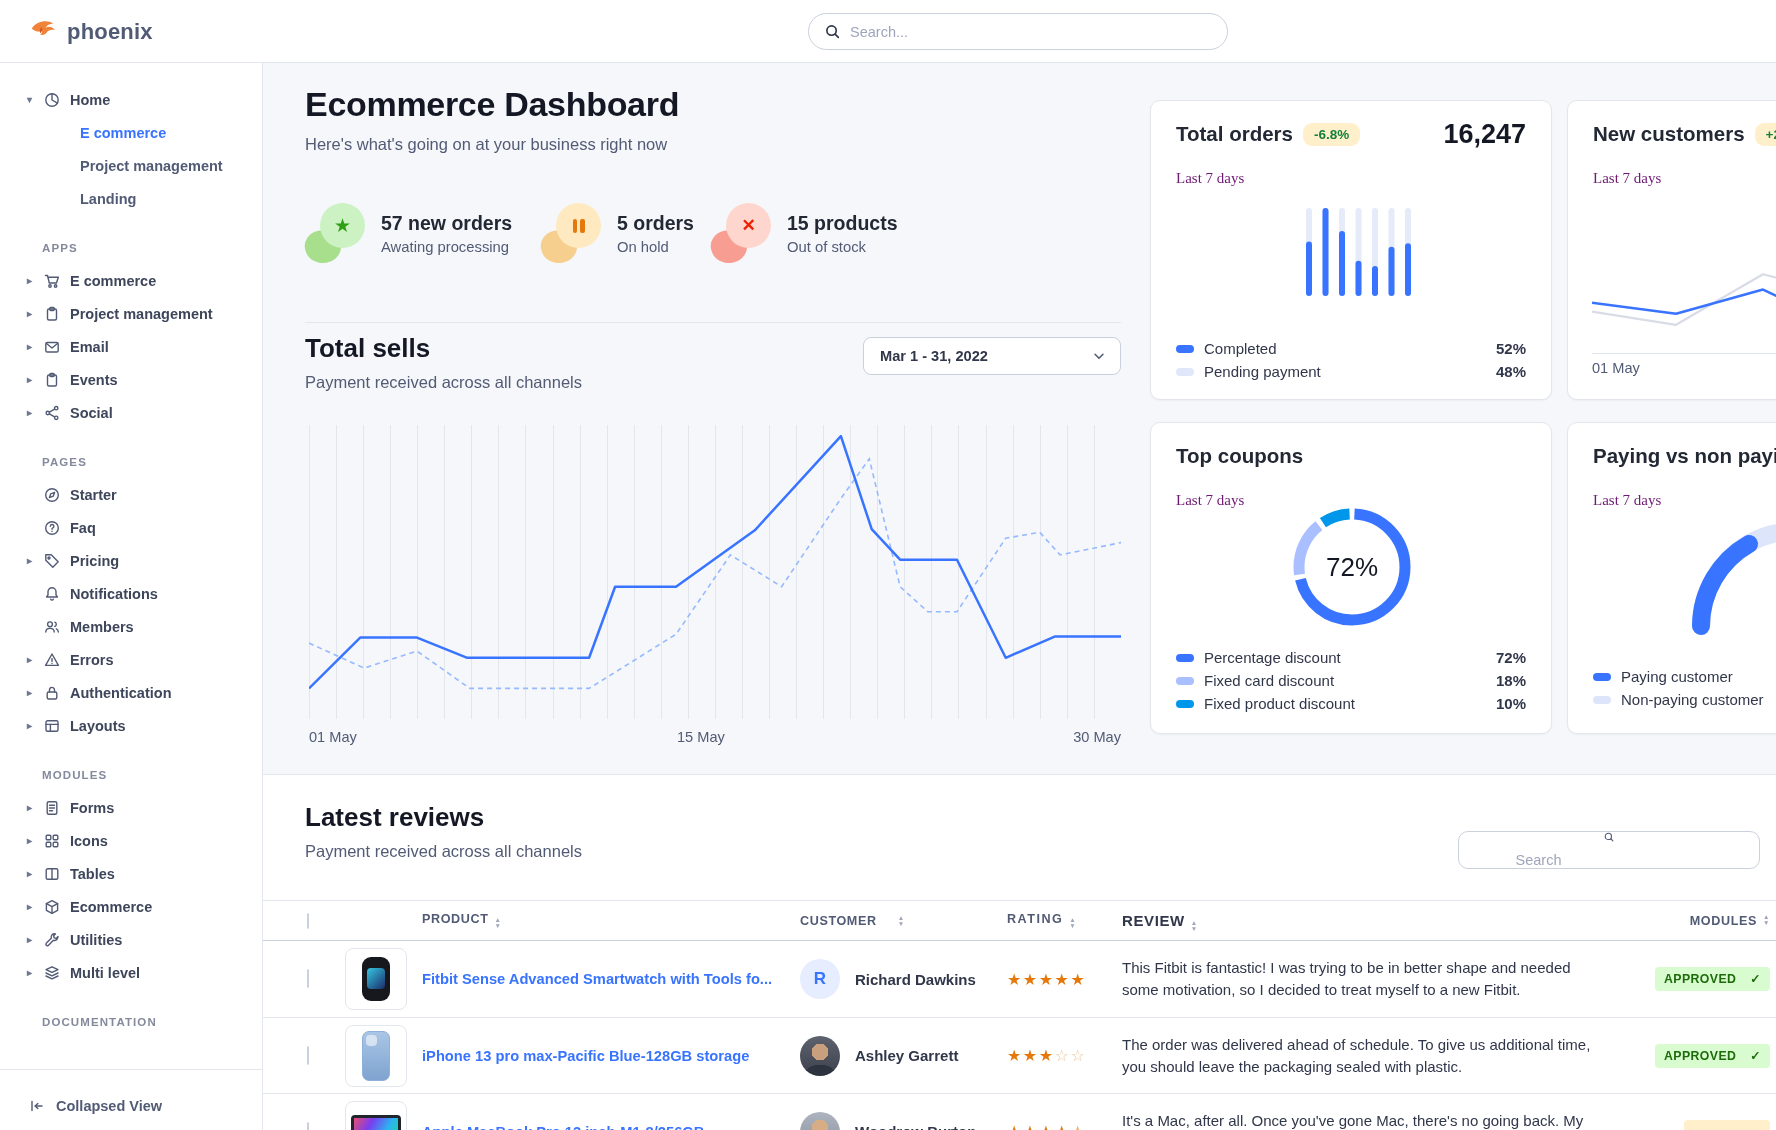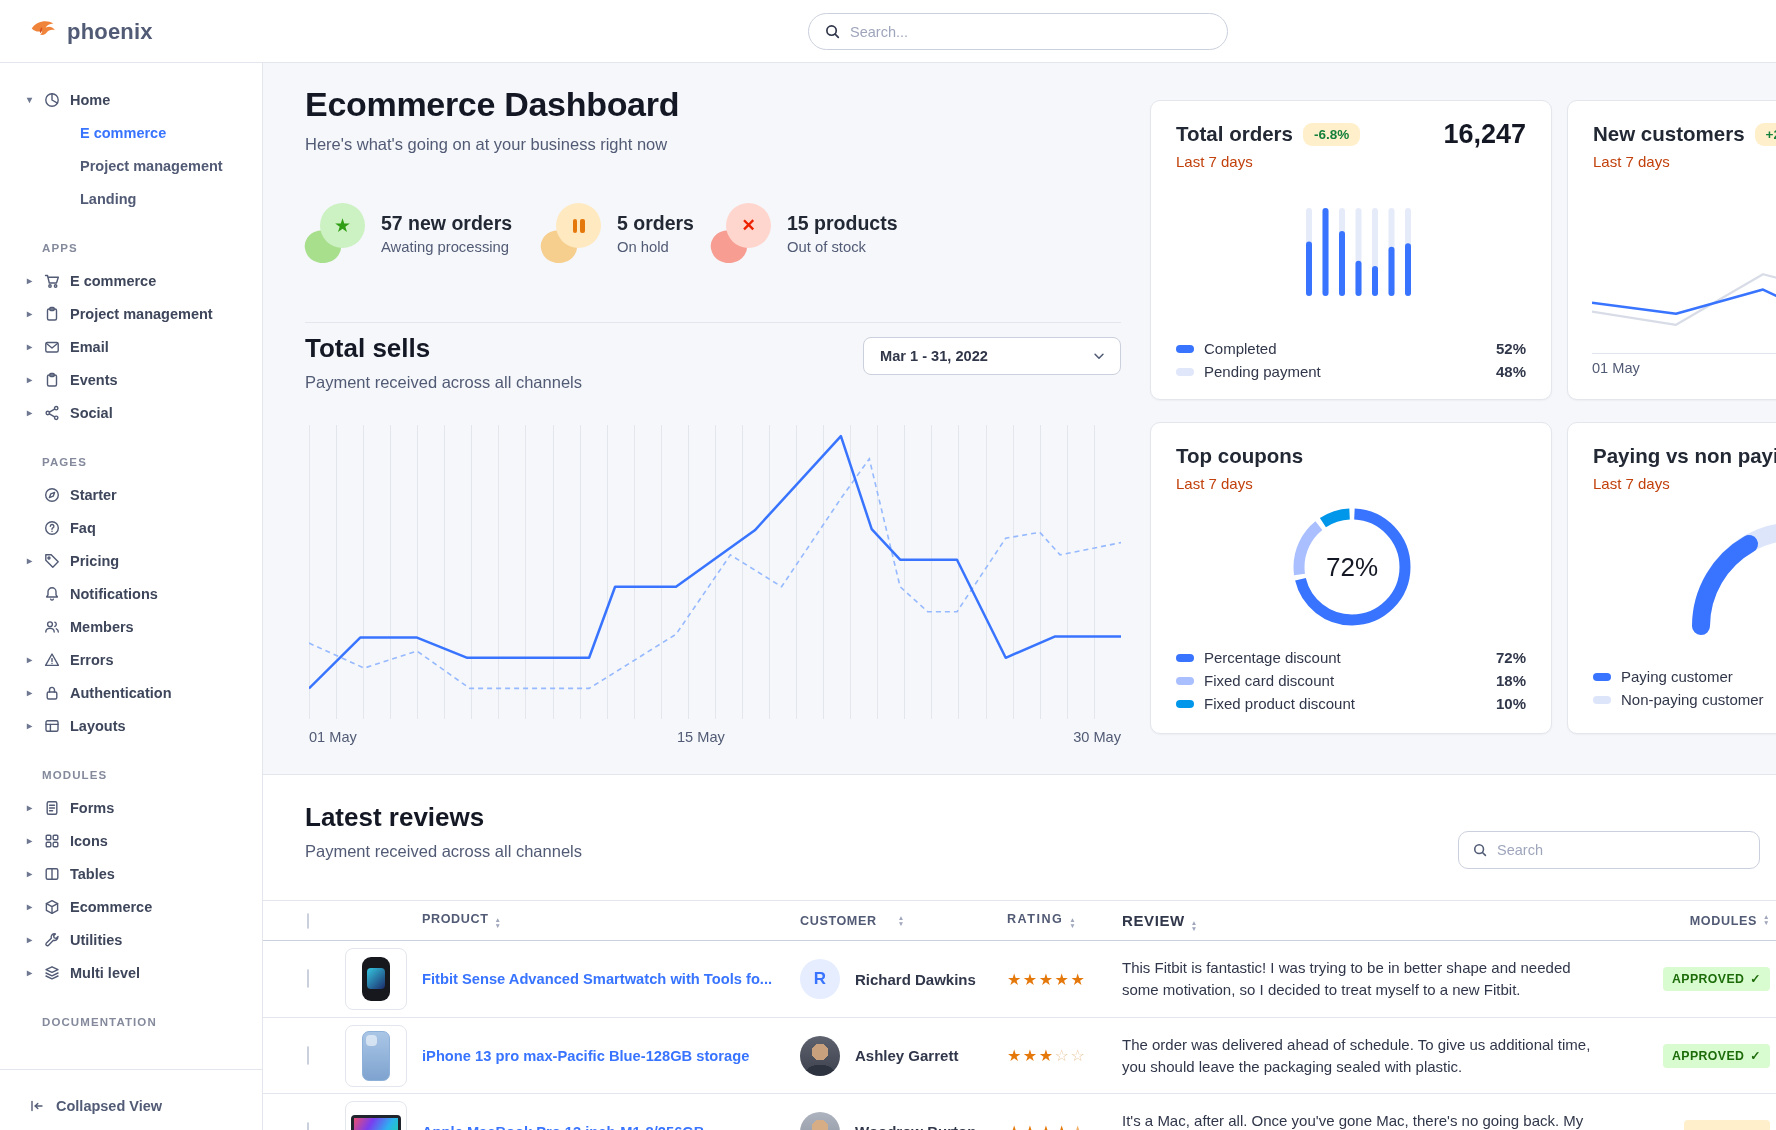--- a/index.html
+++ b/index.html
@@ -65,42 +65,42 @@
   .ts-chart { position:absolute; left:46px; top:362px; width:812px; height:294px;
     background:repeating-linear-gradient(to right,#e3e6ed 0 1px,transparent 1px 27.06px); }
   .ts-xlabels { position:absolute; left:46px; top:666px; width:812px; font-size:14.6px; color:#525b75; }
 
   
   .card { position:absolute; background:#fff; border:1px solid #e3e6ed; border-radius:10px;
     box-shadow:0 1px 2px rgba(20,24,36,.04); }
   .card-pad { position:absolute; left:25px; top:21px; right:25px; }
   .card-title-row { display:flex; align-items:center; gap:10px; }
   .card-title { font-size:20.5px; font-weight:800; color:#222834; }
-  .card-sub { font-size:15px; color:#c2410c; margin-top:7px; }
+  .card-sub { font-size:15px; color:#701a75; margin-top:24px;font-family:Liberation Serif, serif; }
   .badge-soft { background:#ffefca; color:#15803d; font-size:13.5px; font-weight:700;
     padding:4px 11px; border-radius:9px; }
   .big-num { position:absolute; right:25px; top:18px; font-size:27px; font-weight:800; color:#141824; }
   .legend { position:absolute; left:25px; right:25px; }
   .lg-row { display:flex; align-items:center; gap:10px; height:23px; font-size:15px; color:#31374a; }
   .lg-row .sw { width:18px; height:8px; border-radius:4px; flex-shrink:0; }
   .lg-row .lg-val { margin-left:auto; font-weight:600; }
   .sw-blue{background:#3874ff;} .sw-pending{background:#e0e7fa;} .sw-lav{background:#a9bfff;}
   .sw-cyan{background:#0097eb;} .sw-nonpay{background:#dde5fb;}
   .donut-wrap { position:absolute; left:141px; top:84px; width:120px; height:120px; }
   .donut-center { position:absolute; left:0; top:0; width:120px; height:120px; display:flex;
     align-items:center; justify-content:center; font-size:26px; color:#141824; }
   .axis-line { position:absolute; background:#dfe3ec; height:1px; }
   .x-lab { font-size:14.6px; color:#525b75; }
 
   
   .reviews { position:absolute; left:263px; top:776px; width:1513px; height:354px; background:#fff; }
   .rv-title { position:absolute; left:42px; top:26px; font-size:26px; font-weight:800; color:#141824; }
   .rv-sub { position:absolute; left:42px; top:66px; font-size:16.5px; color:#525b75; }
   .tbl-search { position:absolute; left:1195px; top:55px; width:302px; height:38px; border:1px solid #cbd0dd;
-    border-radius:10px; display:flex; align-items:center; padding:0 14px; gap:10px; background:#fff; }
+    border-radius:10px; display:flex; align-items:center; padding:0 14px; gap:10px; background:#fff;flex-direction:column; }
 
   .thead { position:absolute; left:0; top:124px; width:1513px; height:41px; display:flex; align-items:center;
     border-top:1px solid #e3e6ed; border-bottom:1px solid #cbd0dd; padding-left:44px; padding-right:6px;
     font-size:12.6px; font-weight:700; letter-spacing:.6px; color:#525b75; }
   .trow { position:absolute; left:0; width:1513px; height:76px; display:flex; align-items:center;
     padding-left:44px; padding-right:6px; }
   .trow + .trow, .trow.r1 { border-top:0; }
   .trow.r2, .trow.r3 { border-top:1px solid #e3e6ed; }
   .col-cb { width:38px; flex-shrink:0; }
   .col-img { width:77px; flex-shrink:0; }
@@ -131,21 +131,21 @@
   .avatar.photo1 { background:
     radial-gradient(ellipse 15px 9px at 50% 94%, #2e3340 98%, transparent),
     radial-gradient(circle 8.5px at 50% 40%, #c9a07d 98%, transparent),
     linear-gradient(#5d626e,#3c414d); }
   .avatar.photo2 { background:
     radial-gradient(ellipse 15px 9px at 50% 94%, #3c4352 98%, transparent),
     radial-gradient(circle 8.5px at 50% 40%, #d6ad85 98%, transparent),
     linear-gradient(#aeb4bf,#8b919d); }
   .cust-name { font-size:15px; font-weight:700; color:#31374a; }
   .st.f { color:#e5780b; } .st.h { color:#f0b26b; } .st.e { color:#e8c79e; }
-  .badge { display:inline-flex; align-items:center; gap:6px; font-size:12.3px; font-weight:700;
+  .badge { display:inline-flex; align-items:center; gap:14px; font-size:12.3px; font-weight:700;
     letter-spacing:.4px; padding:5px 9px; border-radius:4px; }
   .badge.ok { background:#d9fbd0; color:#1c6c09; }
   .badge.warn { background:#ffefca; color:#bc3803; min-width:86px; height:23px; }
 </style>
 </head>
 <body>
 
 <div class="navbar">
   <div class="brand">
     <svg width="30" height="30" viewBox="0 0 24 24">

